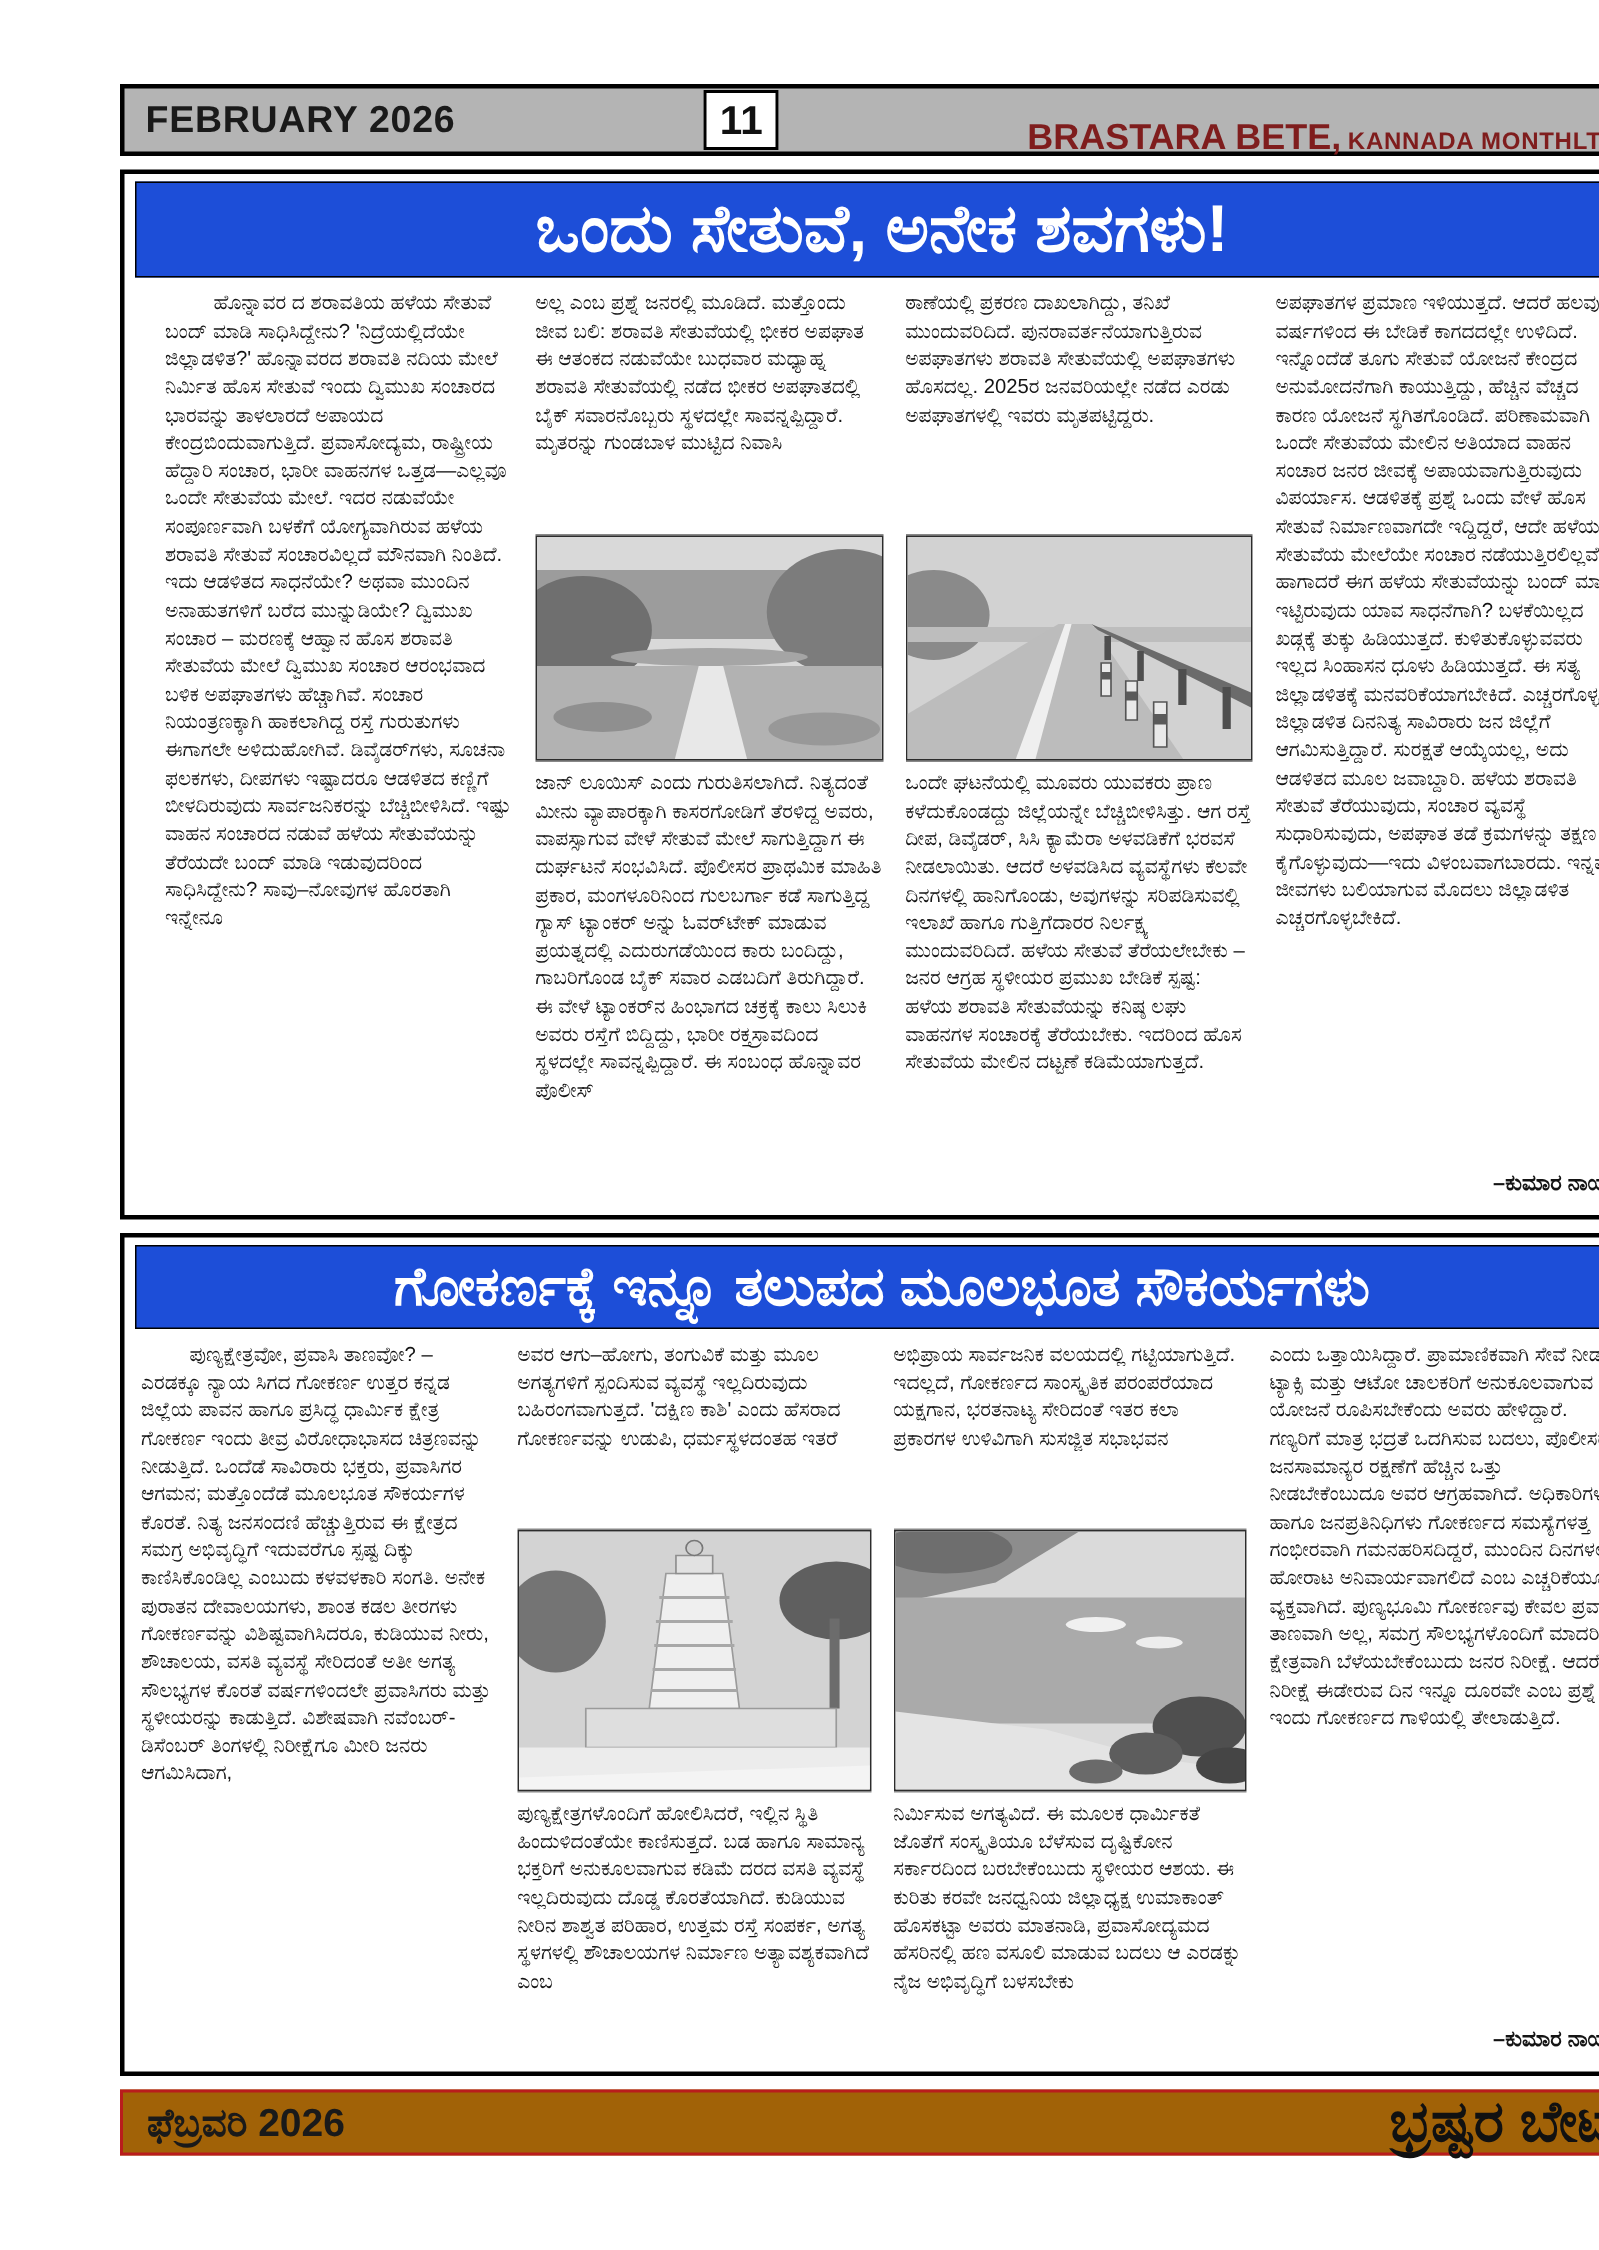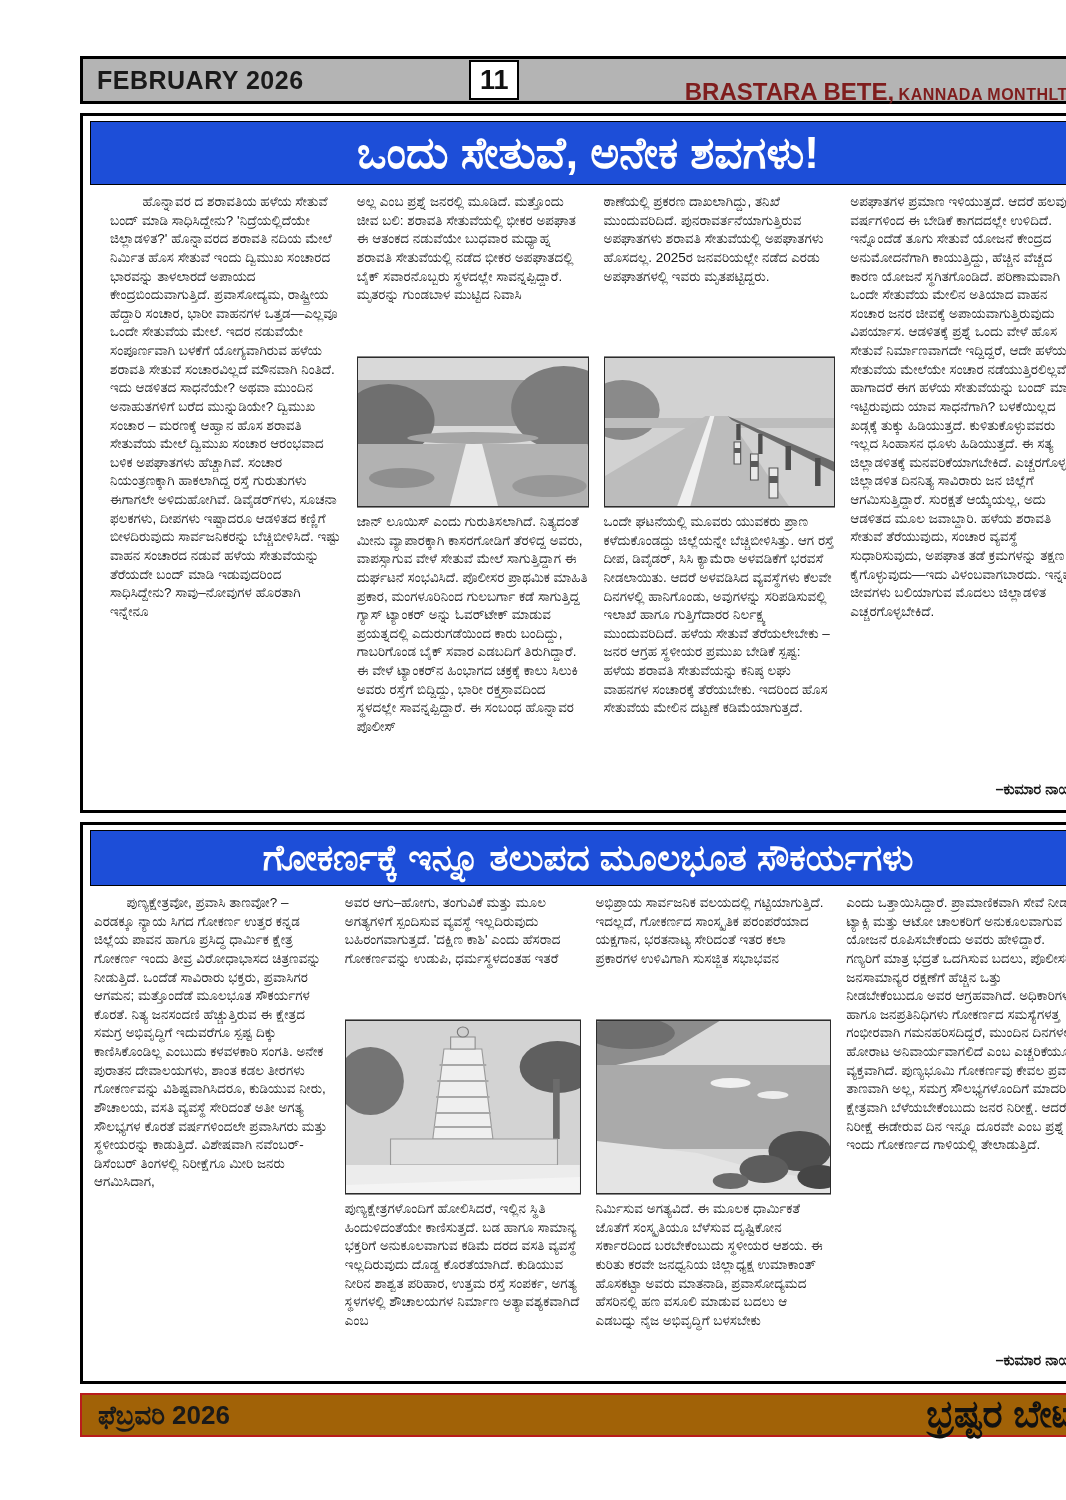--- a/index.html
+++ b/index.html
@@ -163,21 +163,21 @@
               <rect x="0" y="44" width="210" height="84" fill="#aaaaaa"></rect>
               <polygon points="0,172 0,120 90,132 150,150 210,160 210,172" fill="#e4e4e4"></polygon>
               <ellipse cx="120" cy="62" rx="18" ry="5" fill="#f0f0f0"></ellipse>
               <ellipse cx="158" cy="74" rx="14" ry="4" fill="#ededed"></ellipse>
               <ellipse cx="182" cy="130" rx="28" ry="20" fill="#4f4f4f"></ellipse>
               <ellipse cx="150" cy="148" rx="22" ry="14" fill="#5d5d5d"></ellipse>
               <ellipse cx="200" cy="156" rx="20" ry="12" fill="#454545"></ellipse>
               <ellipse cx="120" cy="160" rx="16" ry="8" fill="#6a6a6a"></ellipse>
             </svg>
           </div>
-          <div class="txt grow">ನಿರ್ಮಿಸುವ ಅಗತ್ಯವಿದೆ. ಈ ಮೂಲಕ ಧಾರ್ಮಿಕತೆ ಜೊತೆಗೆ ಸಂಸ್ಕೃತಿಯೂ ಬೆಳೆಸುವ ದೃಷ್ಟಿಕೋನ ಸರ್ಕಾರದಿಂದ ಬರಬೇಕೆಂಬುದು ಸ್ಥಳೀಯರ ಆಶಯ. ಈ ಕುರಿತು ಕರವೇ ಜನಧ್ವನಿಯ ಜಿಲ್ಲಾಧ್ಯಕ್ಷ ಉಮಾಕಾಂತ್ ಹೊಸಕಟ್ಟಾ ಅವರು ಮಾತನಾಡಿ, ಪ್ರವಾಸೋದ್ಯಮದ ಹೆಸರಿನಲ್ಲಿ ಹಣ ವಸೂಲಿ ಮಾಡುವ ಬದಲು ಆ ಎಡಬದ್ನು ನೈಜ ಅಭಿವೃದ್ಧಿಗೆ ಬಳಸಬೇಕು</div>
+          <div class="txt grow">ನಿರ್ಮಿಸುವ ಅಗತ್ಯವಿದೆ. ಈ ಮೂಲಕ ಧಾರ್ಮಿಕತೆ ಜೊತೆಗೆ ಸಂಸ್ಕೃತಿಯೂ ಬೆಳೆಸುವ ದೃಷ್ಟಿಕೋನ ಸರ್ಕಾರದಿಂದ ಬರಬೇಕೆಂಬುದು ಸ್ಥಳೀಯರ ಆಶಯ. ಈ ಕುರಿತು ಕರವೇ ಜನಧ್ವನಿಯ ಜಿಲ್ಲಾಧ್ಯಕ್ಷ ಉಮಾಕಾಂತ್ ಹೊಸಕಟ್ಟಾ ಅವರು ಮಾತನಾಡಿ, ಪ್ರವಾಸೋದ್ಯಮದ ಹೆಸರಿನಲ್ಲಿ ಹಣ ವಸೂಲಿ ಮಾಡುವ ಬದಲು ಆ ಎರಡಕ್ನು ನೈಜ ಅಭಿವೃದ್ಧಿಗೆ ಬಳಸಬೇಕು</div>
         </div>
 
         <div class="col">
           <div class="txt grow">ಎಂದು ಒತ್ತಾಯಿಸಿದ್ದಾರೆ. ಪ್ರಾಮಾಣಿಕವಾಗಿ ಸೇವೆ ನೀಡುವ ಟ್ಯಾಕ್ಸಿ ಮತ್ತು ಆಟೋ ಚಾಲಕರಿಗೆ ಅನುಕೂಲವಾಗುವ ಯೋಜನೆ ರೂಪಿಸಬೇಕೆಂದು ಅವರು ಹೇಳಿದ್ದಾರೆ. ಗಣ್ಯರಿಗೆ ಮಾತ್ರ ಭದ್ರತೆ ಒದಗಿಸುವ ಬದಲು, ಪೊಲೀಸರು ಜನಸಾಮಾನ್ಯರ ರಕ್ಷಣೆಗೆ ಹೆಚ್ಚಿನ ಒತ್ತು ನೀಡಬೇಕೆಂಬುದೂ ಅವರ ಆಗ್ರಹವಾಗಿದೆ. ಅಧಿಕಾರಿಗಳು ಹಾಗೂ ಜನಪ್ರತಿನಿಧಿಗಳು ಗೋಕರ್ಣದ ಸಮಸ್ಯೆಗಳತ್ತ ಗಂಭೀರವಾಗಿ ಗಮನಹರಿಸದಿದ್ದರೆ, ಮುಂದಿನ ದಿನಗಳಲ್ಲಿ ಹೋರಾಟ ಅನಿವಾರ್ಯವಾಗಲಿದೆ ಎಂಬ ಎಚ್ಚರಿಕೆಯೂ ವ್ಯಕ್ತವಾಗಿದೆ. ಪುಣ್ಯಭೂಮಿ ಗೋಕರ್ಣವು ಕೇವಲ ಪ್ರವಾಸಿ ತಾಣವಾಗಿ ಅಲ್ಲ, ಸಮಗ್ರ ಸೌಲಭ್ಯಗಳೊಂದಿಗೆ ಮಾದರಿ ಕ್ಷೇತ್ರವಾಗಿ ಬೆಳೆಯಬೇಕೆಂಬುದು ಜನರ ನಿರೀಕ್ಷೆ. ಆದರೆ ಆ ನಿರೀಕ್ಷೆ ಈಡೇರುವ ದಿನ ಇನ್ನೂ ದೂರವೇ ಎಂಬ ಪ್ರಶ್ನೆ ಇಂದು ಗೋಕರ್ಣದ ಗಾಳಿಯಲ್ಲಿ ತೇಲಾಡುತ್ತಿದೆ.</div>
           <div class="byline">–ಕುಮಾರ ನಾಯ್ಕ್</div>
         </div>
 
       </div>
     </div>
 

